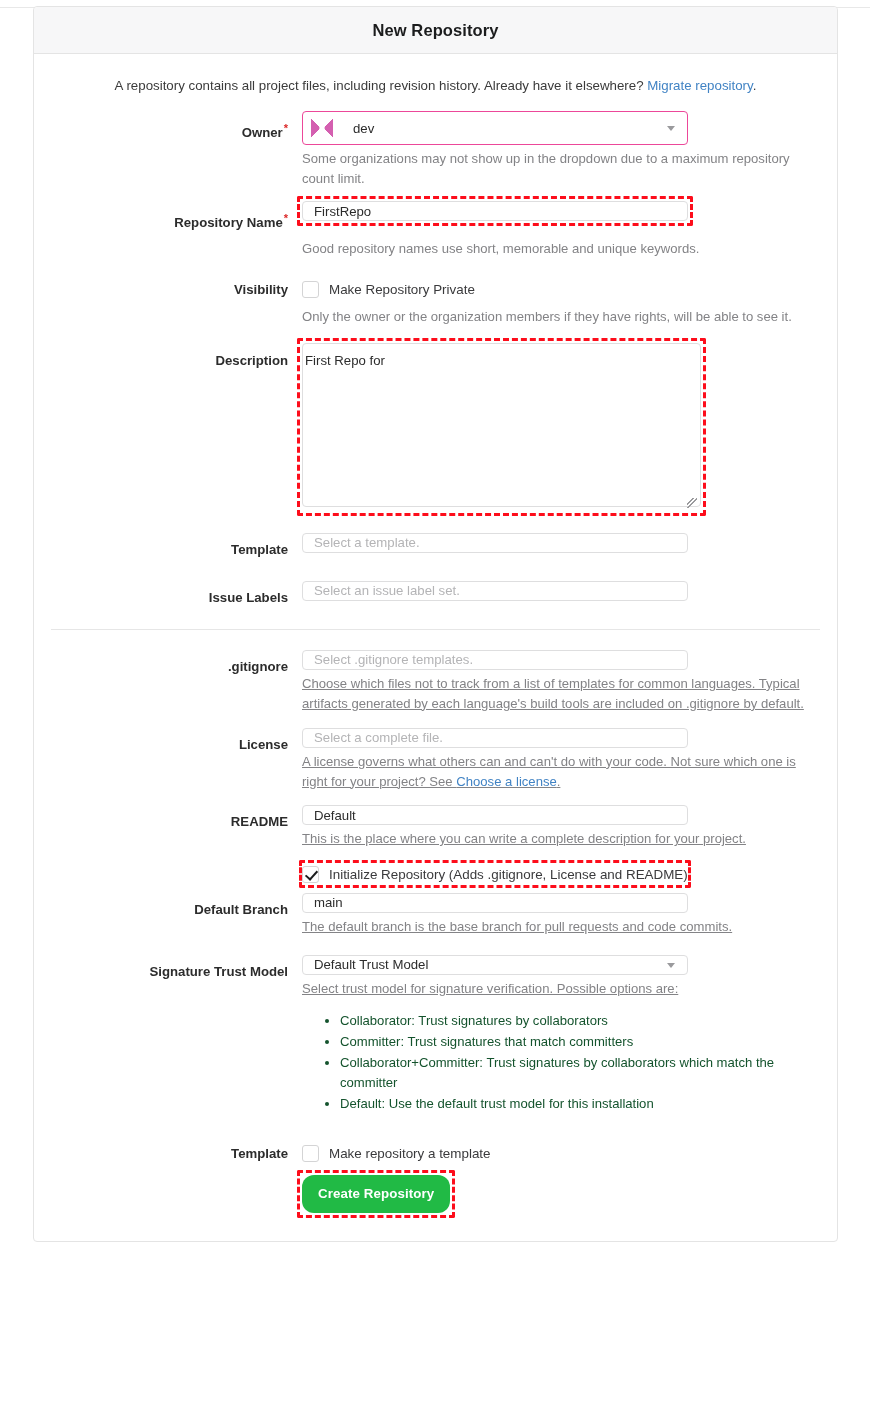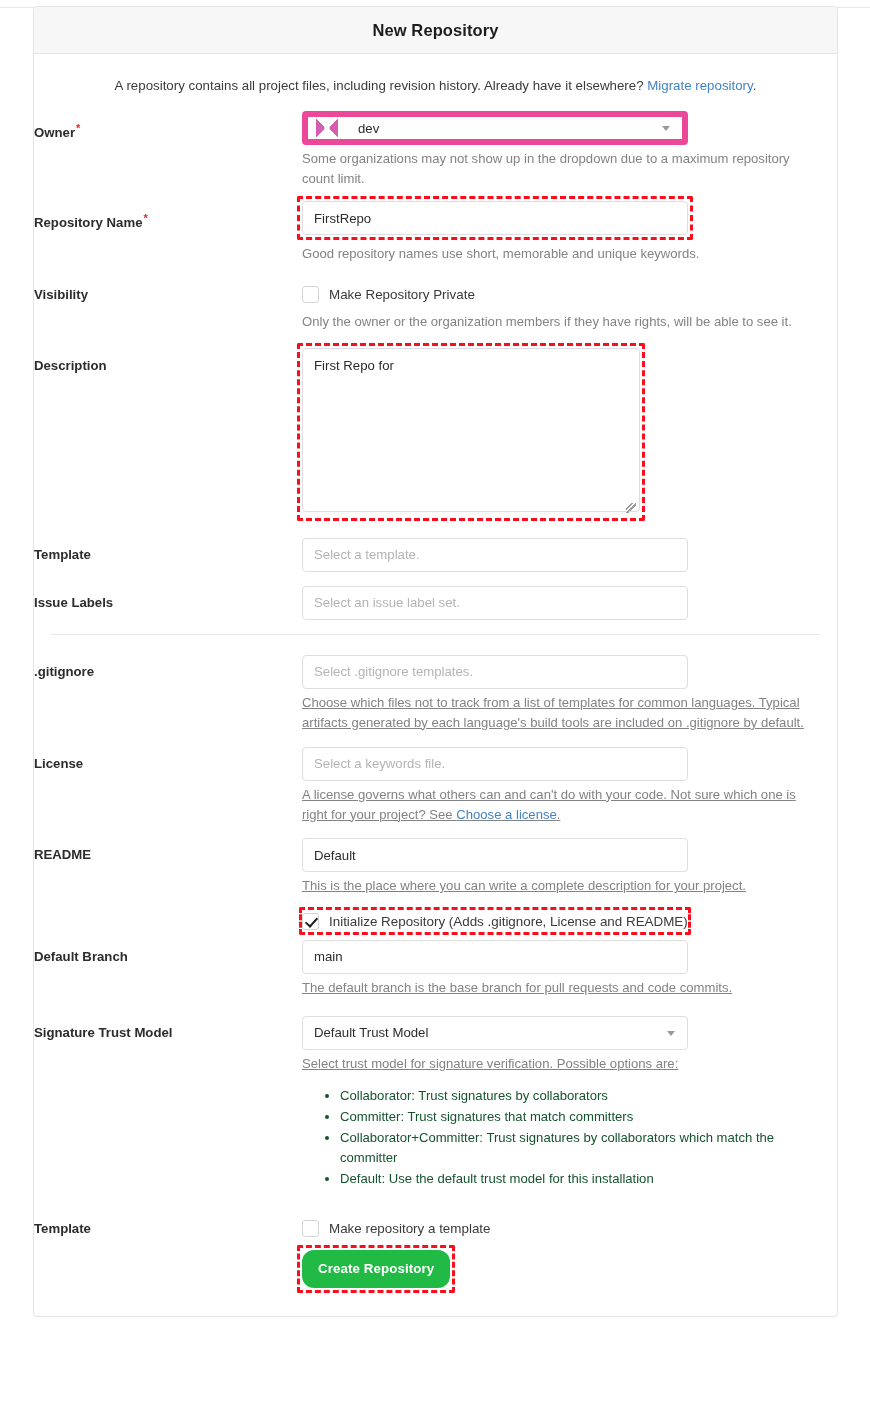--- a/index.html
+++ b/index.html
@@ -53,34 +53,34 @@
   
   .field {
     display: flex;
     align-items: flex-start;
     padding: 0 0 0 0;
     margin-bottom: 14px;
   }
   .label-col {
     width: 268px;
     min-width: 268px;
-    text-align: left;
+    text-align: right;
     padding-right: 14px;
     font-size: 13.2px;
     font-weight: 700;
     color: #2c2c2c;
     line-height: 34px;
   }
   .label-col.tall { line-height: 20px; padding-top: 8px; }
   .req { color: #db2828; font-size: 11px; vertical-align: super; margin-left: 1px; }
   .input-col { flex: 1; padding-right: 0; }
 
   .ctrl {
     width: 386px;
-    height: 34px;
+    height: 20px;
     border: 1px solid #dededf;
     border-radius: 4px;
     background: #fff;
     font-size: 13.2px;
     color: #2c2c2c;
     padding: 0 11px;
     font-family: "Liberation Sans", sans-serif;
     display: flex;
     align-items: center;
   }
@@ -91,21 +91,21 @@
     color: #838386;
     line-height: 1.52;
     margin-top: 4px;
     max-width: 490px;
   }
   .help.wide { max-width: 508px; text-decoration: underline; }
 
   
   .owner-ctrl {
     width: 386px; height: 34px;
-    border: 6px solid #ec4899; border-radius: 4px; background: #fff;
+    border: 1px solid #ec4899; border-radius: 4px; background: #fff;
     display: flex; align-items: center; position: relative;
     padding-left: 8px;
   }
   .avatar {
     width: 22px; height: 22px; border-radius: 2px;
     flex: 0 0 22px;
     background:
       radial-gradient(circle at 50% 50%, #ffffff 0 16%, rgba(0,0,0,0) 17%),
       conic-gradient(from 45deg at 50% 50%, #d45fb0 0 25%, #ffffff 0 50%, #d45fb0 0 75%, #ffffff 0 100%),
       #d45fb0;
@@ -123,25 +123,25 @@
     width: 0; height: 0;
     border-left: 4.5px solid transparent;
     border-right: 4.5px solid transparent;
     border-top: 5px solid #9a9a9d;
     transform: translateY(-2px);
   }
 
   .select-ctrl { position: relative; }
 
   textarea.desc {
-    width: 338px; height: 164px;
+    width: 399px; height: 164px;
     border: 1px solid #dededf; border-radius: 4px;
     font-family: "Liberation Sans", sans-serif;
     font-size: 13.2px; color: #2c2c2c;
-    padding: 9px 11px; resize: none; outline: none;
+    padding: 9px 2px; resize: none; outline: none;
   }
 
   
   .checkrow { display: flex; align-items: center; gap: 10px; height: 22px; }
   .cbox {
     width: 17px; height: 17px;
     border: 1px solid #d4d4d5;
     border-radius: 3px;
     background: #fff;
     position: relative;
@@ -241,21 +241,21 @@
     </div>
 
     <div class="field" style="margin-top:-2px;">
       <div class="label-col">
         <span>Repository Name</span><span class="req">*</span>
       </div>
       <div class="input-col">
         <span class="hl">
           <input class="ctrl" style="display: block;" type="text" value="FirstRepo">
         </span>
-        <div class="help" style="margin-top:9px;">Good repository names use short, memorable and unique keywords.</div>
+        <div class="help" style="margin-top:18px;">Good repository names use short, memorable and unique keywords.</div>
       </div>
     </div>
 
     <div class="field" style="margin-top:6px;">
       <div class="label-col">
         <span>Visibility</span>
       </div>
       <div class="input-col">
         <div class="checkrow" style="height:34px;">
           <span class="cbox"></span>
@@ -305,21 +305,21 @@
         <div class="ctrl placeholder">Select .gitignore templates.</div>
         <div class="help wide">Choose which files not to track from a list of templates for common languages. Typical artifacts generated by each language's build tools are included on .gitignore by default.</div>
       </div>
     </div>
 
     <div class="field" style="margin-top:8px;">
       <div class="label-col">
         <span>License</span>
       </div>
       <div class="input-col">
-        <div class="ctrl placeholder">Select a keywords file.</div>
+        <div class="ctrl placeholder">Select a complete file.</div>
         <div class="help wide"><span>A license governs what others can and can't do with your code. Not sure which one is right for your project? See </span><a class="link" href="#">Choose a license</a><span>.</span></div>
       </div>
     </div>
 
     <div class="field" style="margin-top:0;">
       <div class="label-col">
         <span>README</span>
       </div>
       <div class="input-col">
         <input class="ctrl" style="display: block;" type="text" value="Default">

